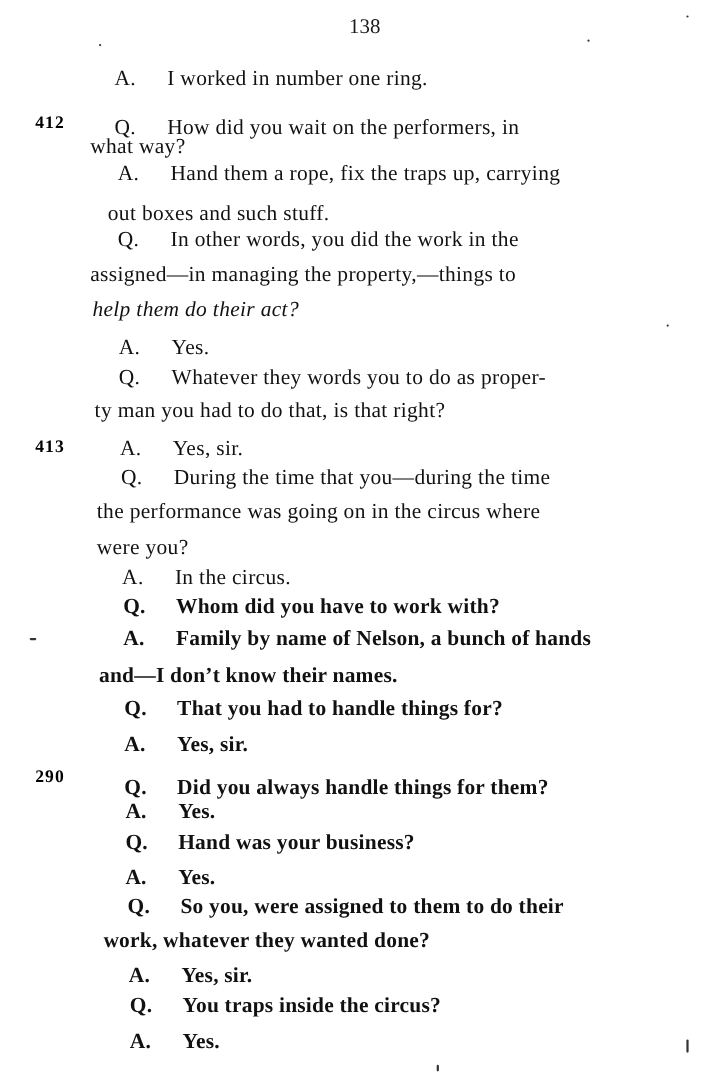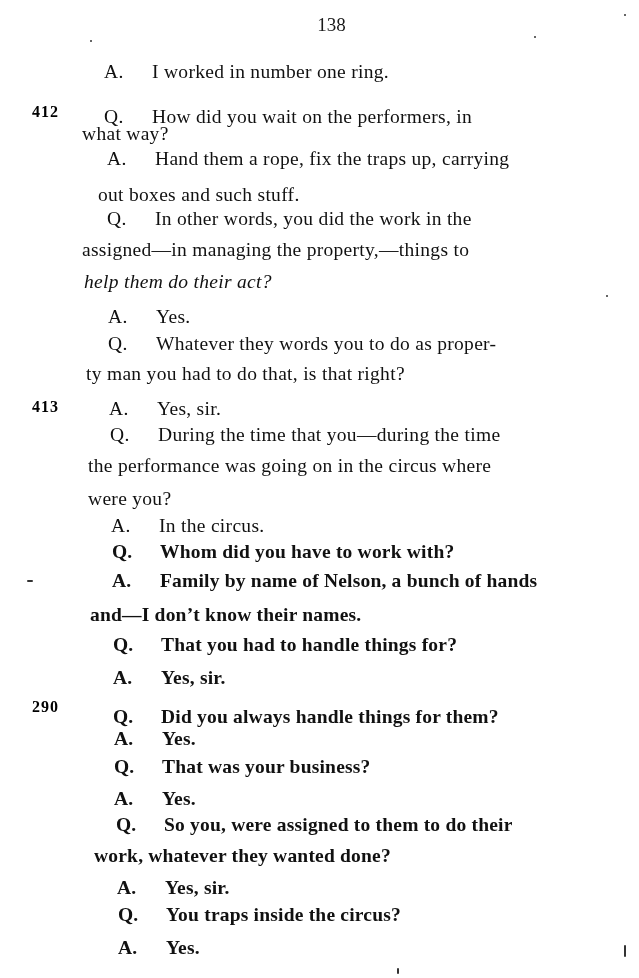--- a/index.html
+++ b/index.html
@@ -94,21 +94,21 @@
       <div class="line" style="left: 76px; top: 454px;"><span>the performance was going on in the circus where</span></div>
       <div class="line" style="left: 76px; top: 487px;"><span>were you?</span></div>
       <div class="line" style="left: 99px; top: 514px;"><span class="speaker">A.</span><span>In the circus.</span></div>
       <div class="line bold" style="left: 100px; top: 540px;"><span class="speaker">Q.</span><span>Whom did you have to work with?</span></div>
       <div class="line bold" style="left: 100px; top: 569px;"><span class="speaker">A.</span><span>Family by name of Nelson, a bunch of hands</span></div>
       <div class="line bold" style="left: 78px; top: 603px;"><span>and—I don’t know their names.</span></div>
       <div class="line bold" style="left: 101px; top: 633px;"><span class="speaker">Q.</span><span>That you had to handle things for?</span></div>
       <div class="line bold" style="left: 101px; top: 666px;"><span class="speaker">A.</span><span>Yes, sir.</span></div>
       <div class="line bold" style="left: 101px; top: 691px; margin-top: 14px;"><span class="speaker">Q.</span><span>Did you always handle things for them?</span></div>
       <div class="line bold" style="left: 102px; top: 727px;"><span class="speaker">A.</span><span>Yes.</span></div>
-      <div class="line bold" style="left: 102px; top: 755px;"><span class="speaker">Q.</span><span>That was your business?</span></div>
+      <div class="line bold" style="left: 102px; top: 755px;"><span class="speaker">Q.</span><span>Hand was your business?</span></div>
       <div class="line bold" style="left: 102px; top: 787px;"><span class="speaker">A.</span><span>Yes.</span></div>
       <div class="line bold" style="left: 104px; top: 813px;"><span class="speaker">Q.</span><span>So you, were assigned to them to do their</span></div>
       <div class="line bold" style="left: 82px; top: 844px;"><span>work, whatever they wanted done?</span></div>
       <div class="line bold" style="left: 105px; top: 876px;"><span class="speaker">A.</span><span>Yes, sir.</span></div>
       <div class="line bold" style="left: 106px; top: 903px;"><span class="speaker">Q.</span><span>You traps inside the circus?</span></div>
       <div class="line bold" style="left: 106px; top: 936px;"><span class="speaker">A.</span><span>Yes.</span></div>
     </div>
 
   <div class="speck" style="left:78px;top:40px;"></div>
   <div class="speck" style="left:522px;top:36px;"></div>

